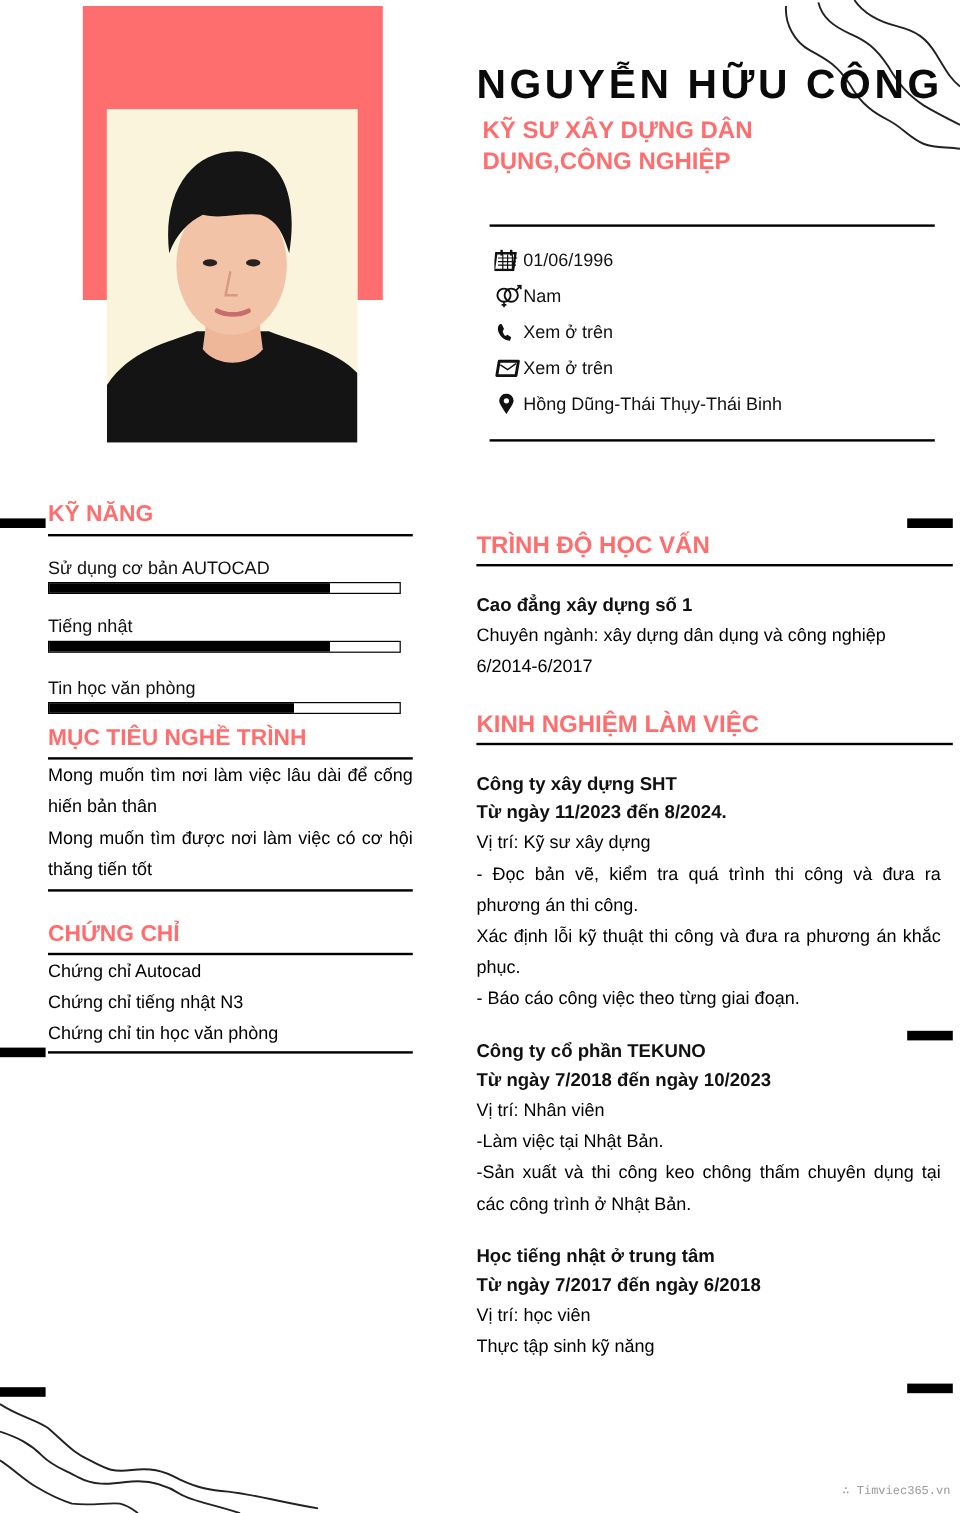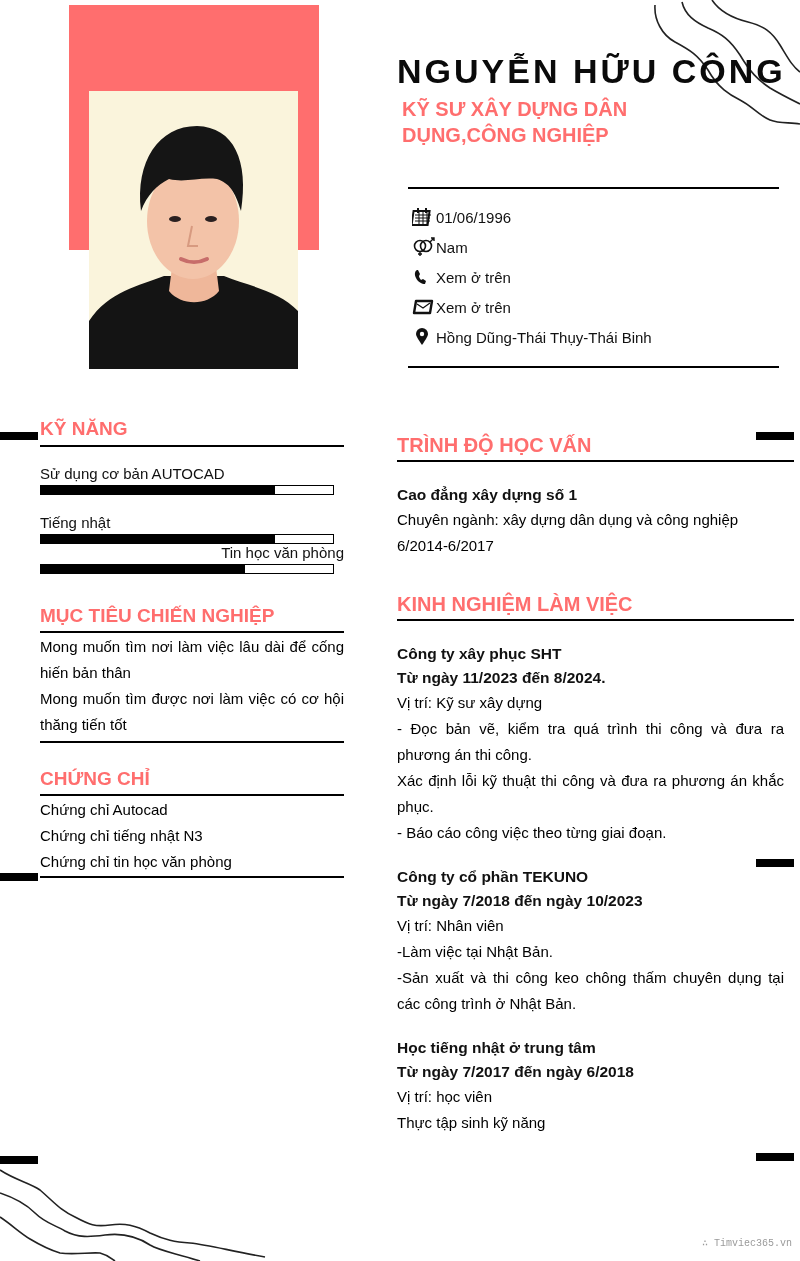--- a/index.html
+++ b/index.html
@@ -147,59 +147,59 @@
     <div class="skill-bar">
         <div class="skill-fill" style="width:80%;"></div>
       </div>
   </div>
   <div style="margin-top:19px;">
     <div class="skill-label">Tiếng nhật</div>
     <div class="skill-bar">
         <div class="skill-fill" style="width:80%;"></div>
       </div>
   </div>
-  <div style="text-align:right;">
+  <div style="margin-top:21px;">
     <div class="skill-label">Tin học văn phòng</div>
     <div class="skill-bar">
         <div class="skill-fill" style="width:70%;"></div>
       </div>
   </div>
 </div>
 
 <div class="abs left" style="top:605px;">
-  <div class="sec-title">MỤC TIÊU CHIẾN NGHIỆP</div>
+  <div class="sec-title">MỤC TIÊU NGHỀ TRÌNH</div>
   <div class="sec-rule" style="margin-top:4px;"></div>
   <div class="text-15 justify" style="margin-top:1px;">Mong muốn tìm nơi làm việc lâu dài để cống hiến bản thân</div>
   <div class="text-15 justify">Mong muốn tìm được nơi làm việc có cơ hội thăng tiến tốt</div>
   <div class="sec-rule" style="margin-top:3px;"></div>
 </div>
 
 <div class="abs left" style="top:768px;">
   <div class="sec-title">CHỨNG CHỈ</div>
   <div class="sec-rule" style="margin-top:4px;"></div>
   <div class="text-15" style="margin-top:1px;">Chứng chỉ Autocad</div>
   <div class="text-15">Chứng chỉ tiếng nhật N3</div>
   <div class="text-15">Chứng chỉ tin học văn phòng</div>
   <div class="sec-rule" style="margin-top:1px;"></div>
 </div>
 
-<div class="abs right" style="top:434px;">
+<div class="abs right" style="top:444px;">
   <div class="sec-title" style="font-size:20px;">TRÌNH ĐỘ HỌC VẤN</div>
   <div class="sec-rule" style="margin-top:3px;width:397px;"></div>
   <div class="bold-15" style="margin-top:21px;">Cao đẳng xây dựng số 1</div>
   <div class="text-15">Chuyên ngành: xây dựng dân dụng và công nghiệp</div>
   <div class="text-15">6/2014-6/2017</div>
 </div>
 
 <div class="abs right" style="top:593px;">
   <div class="sec-title" style="font-size:20px;">KINH NGHIỆM LÀM VIỆC</div>
   <div class="sec-rule" style="margin-top:3px;width:397px;"></div>
 
   <div style="margin-top:21px;">
-    <div class="bold-15">Công ty xây phục SHT</div>
+    <div class="bold-15">Công ty xây dựng SHT</div>
     <div class="bold-15">Từ ngày 11/2023 đến 8/2024.</div>
     <div class="text-15">Vị trí: Kỹ sư xây dựng</div>
     <div class="text-15 justify">- Đọc bản vẽ, kiểm tra quá trình thi công và đưa ra phương án thi công.</div>
     <div class="text-15 justify">Xác định lỗi kỹ thuật thi công và đưa ra phương án khắc phục.</div>
     <div class="text-15 justify">- Báo cáo công việc theo từng giai đoạn.</div>
   </div>
 
   <div style="margin-top:19px;">
     <div class="bold-15">Công ty cổ phần TEKUNO</div>
     <div class="bold-15">Từ ngày 7/2018 đến ngày 10/2023</div>

